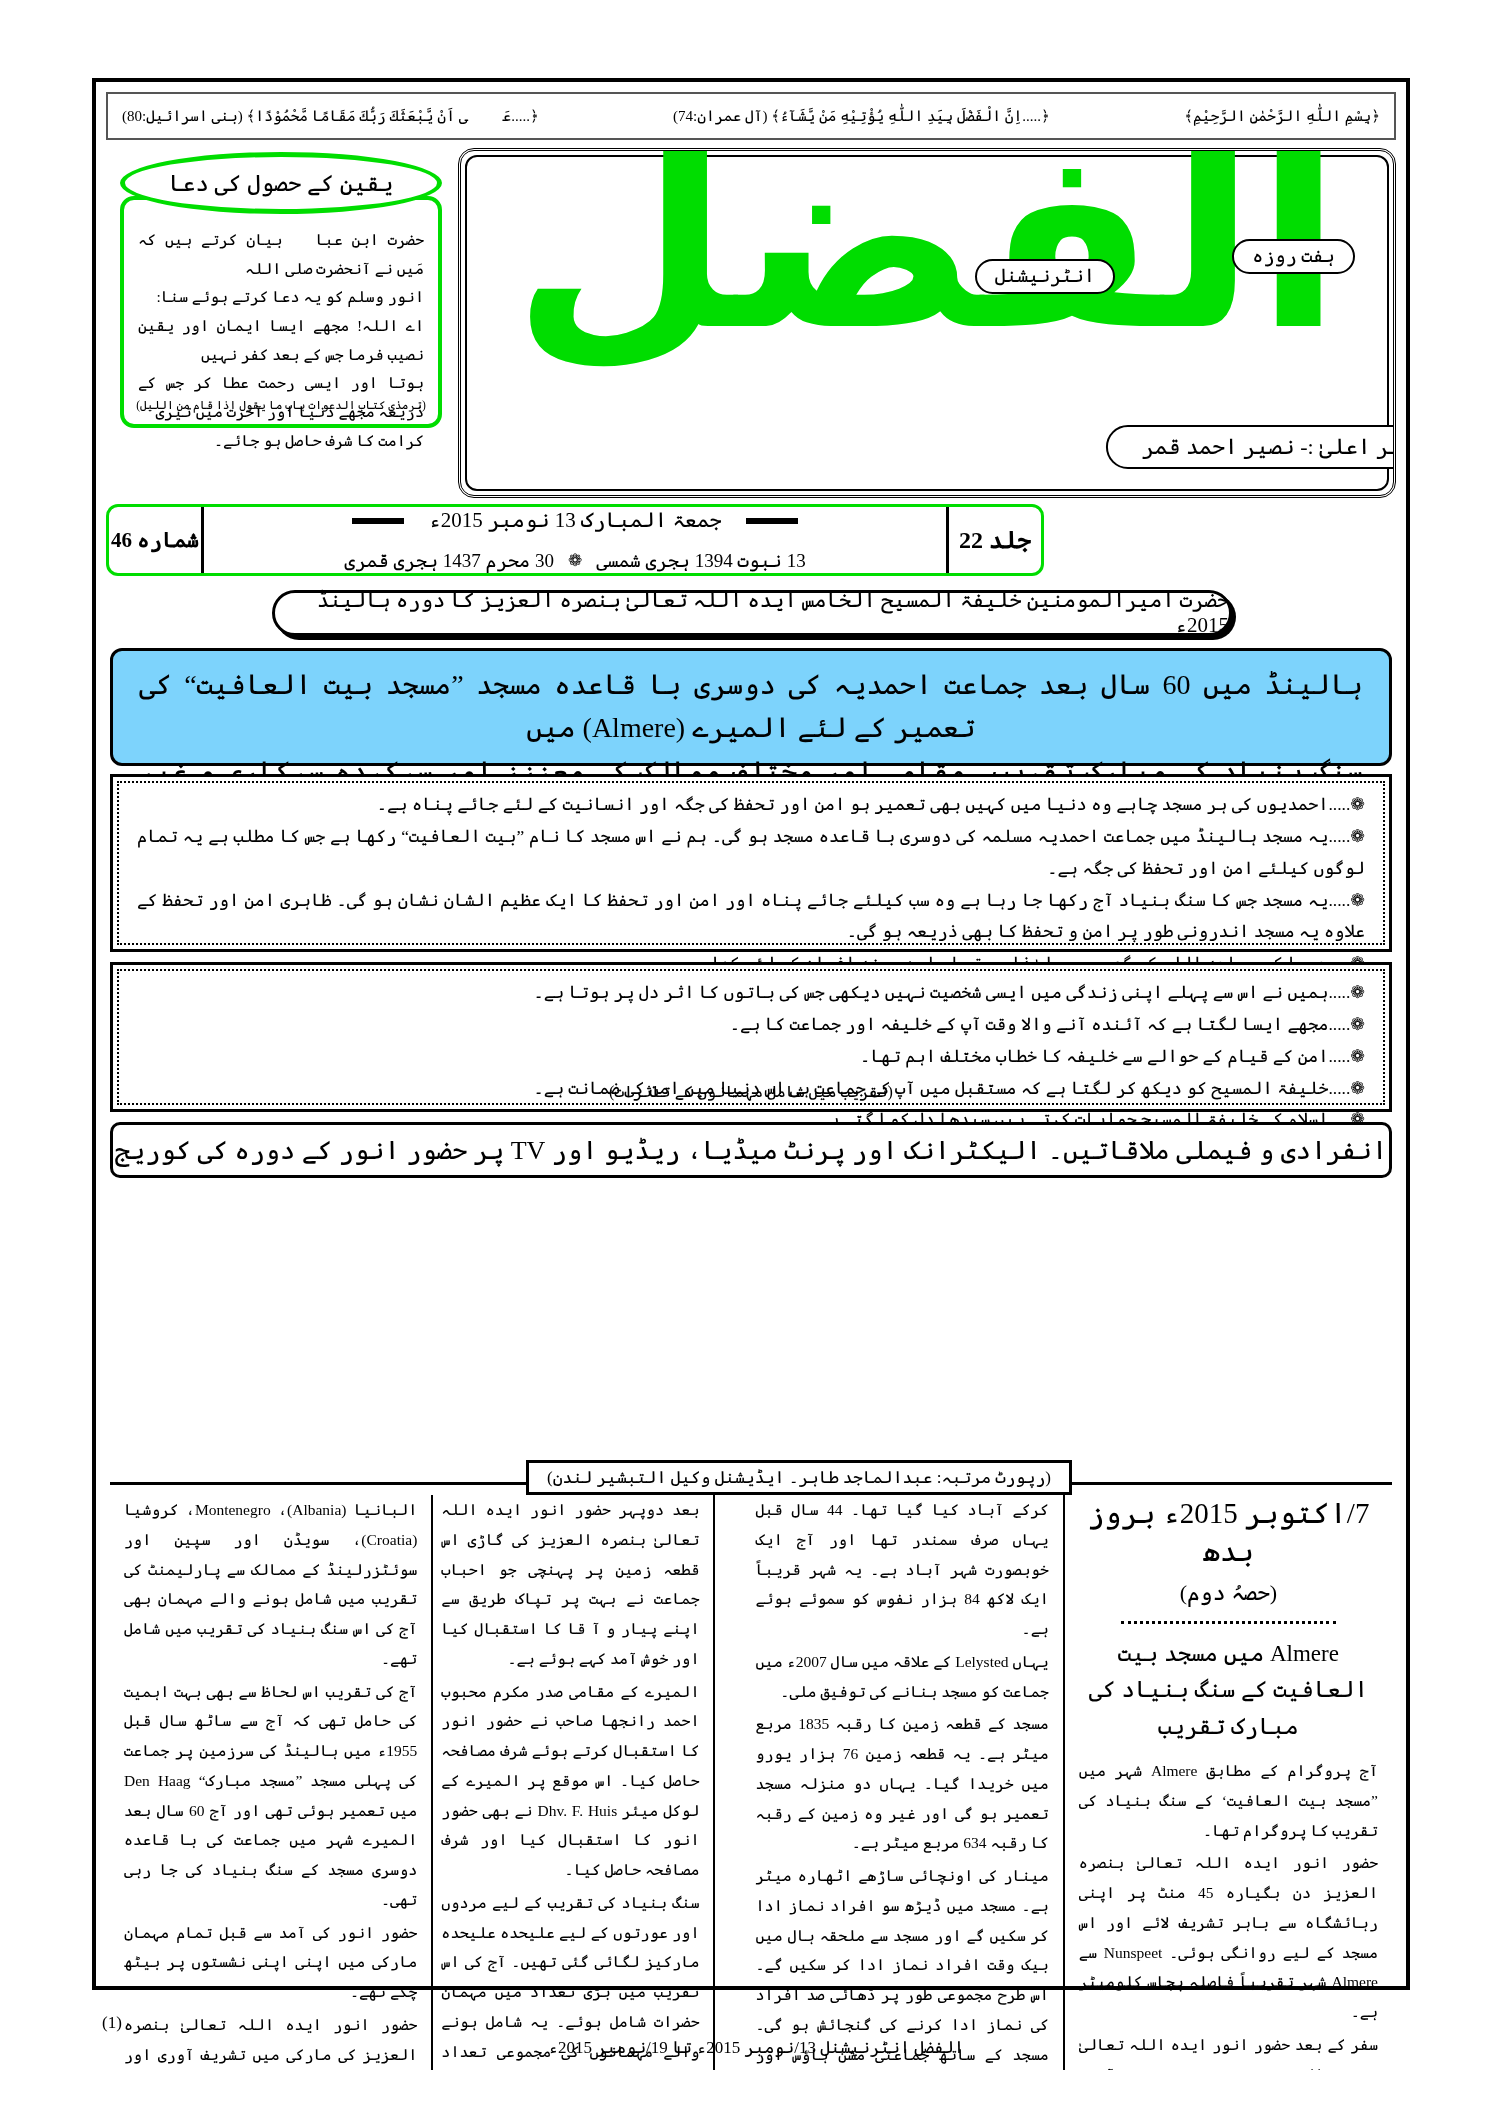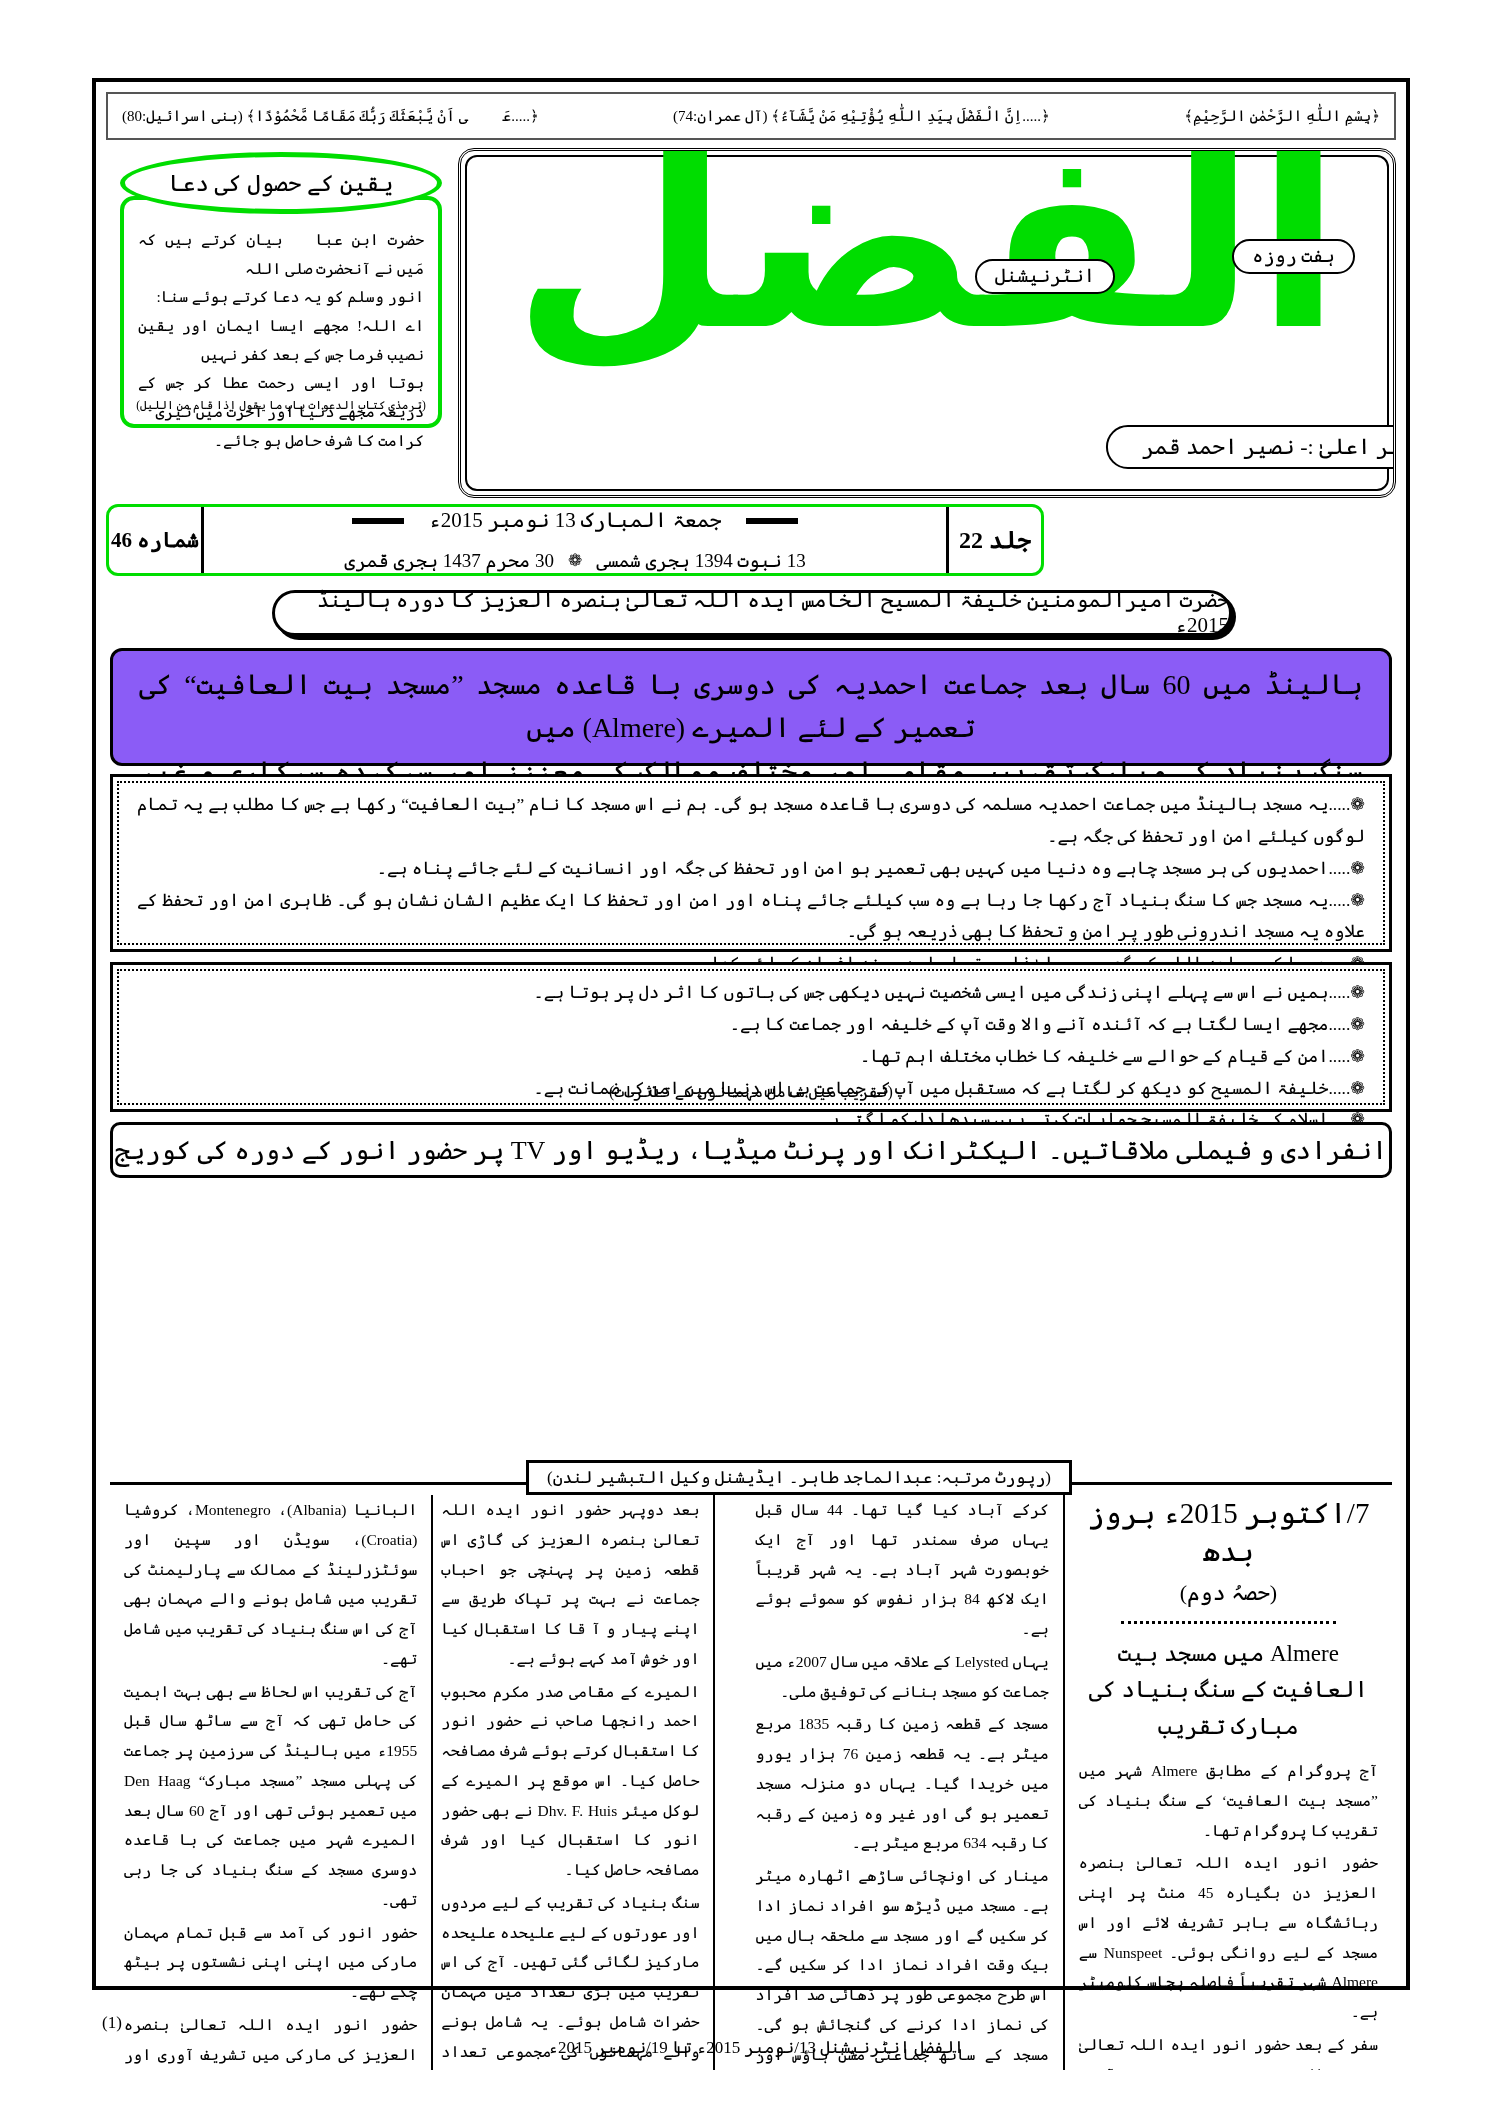--- a/index.html
+++ b/index.html
@@ -181,21 +181,21 @@
 
   
   .headline-box{
     position:absolute;
     left:14px;top:566px;
     width:1282px;height:118px;
     border:3px solid #000;
     border-radius:12px;
     box-sizing:border-box;
     padding:12px 26px;
-    background:#8b5cf6;
+    background:#7dd3fc;
   }
   .headline-box .hl{
     font-size:28px;line-height:1.55;text-align:justify;text-align-last:center;
   }
 
   
   .quote-box{
     position:absolute;
     left:14px;
     width:1282px;
@@ -362,22 +362,22 @@
     </div>
 
     <div class="section-banner">حضرت امیرالمومنین خلیفۃ المسیح الخامس ایدہ اللہ تعالیٰ بنصرہ العزیز کا دورہ ہالینڈ 2015ء</div>
 
     <div class="headline-box">
       <div class="hl">ہالینڈ میں 60 سال بعد جماعت احمدیہ کی دوسری با قاعدہ مسجد ”مسجد بیت العافیت“ کی تعمیر کے لئے الميرے (Almere) میں</div>
       <div class="hl">سنگ بنیاد کی مبارک تقریب۔ مقامی اور مختلف ممالک کے معززز اور سرکردہ سرکاری و غیر سرکاری افراد کی شمولیت۔</div>
     </div>
 
     <div class="quote-box qa">
+      <div class="q-line">❁.....احمدیوں کی ہر مسجد چاہے وہ دنیا میں کہیں بھی تعمیر ہو امن اور تحفظ کی جگہ اور انسانیت کے لئے جائے پناہ ہے۔</div>
       <div class="q-line">❁.....یہ مسجد ہالینڈ میں جماعت احمدیہ مسلمہ کی دوسری با قاعدہ مسجد ہو گی۔ ہم نے اس مسجد کا نام ”بیت العافیت“ رکھا ہے جس کا مطلب ہے یہ تمام لوگوں کیلئے امن اور تحفظ کی جگہ ہے۔</div>
-      <div class="q-line">❁.....احمدیوں کی ہر مسجد چاہے وہ دنیا میں کہیں بھی تعمیر ہو امن اور تحفظ کی جگہ اور انسانیت کے لئے جائے پناہ ہے۔</div>
       <div class="q-line">❁.....یہ مسجد جس کا سنگ بنیاد آج رکھا جا رہا ہے وہ سب کیلئے جائے پناہ اور امن اور تحفظ کا ایک عظیم الشان نشان ہو گی۔ ظاہری امن اور تحفظ کے علاوہ یہ مسجد اندرونی طور پر امن و تحفظ کا بھی ذریعہ ہو گی۔</div>
       <div class="q-line">❁.....جیسا کہ مساجد اللہ کے گھر ہیں، لہٰذا یہ تمام امن پسند افراد کے لئے کھلی ہیں۔</div>
       <div class="q-attrib">(مسجد بیت العافیت کے سنگ بنیاد کے موقع پر منعقدہ تقریب میں حضور انور ایدہ اللہ کا خطاب)</div>
     </div>
 
     <div class="quote-box qb">
       <div class="q-line">❁.....ہمیں نے اس سے پہلے اپنی زندگی میں ایسی شخصیت نہیں دیکھی جس کی باتوں کا اثر دل پر ہوتا ہے۔</div>
       <div class="q-line">❁.....مجھے ایسا لگتا ہے کہ آئندہ آنے والا وقت آپ کے خلیفہ اور جماعت کا ہے۔</div>
       <div class="q-line">❁.....امن کے قیام کے حوالے سے خلیفہ کا خطاب مختلف اہم تھا۔</div>
       <div class="q-line">❁.....خلیفۃ المسیح کو دیکھ کر لگتا ہے کہ مستقبل میں آپ کی جماعت ہی اس دنیا میں امن کی ضمانت ہے۔</div>

